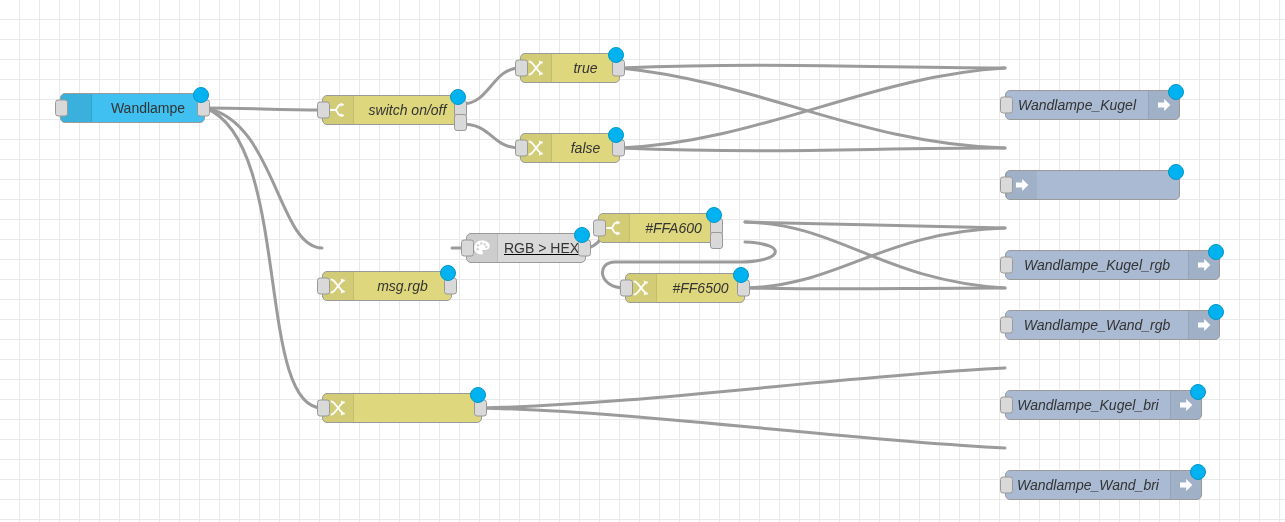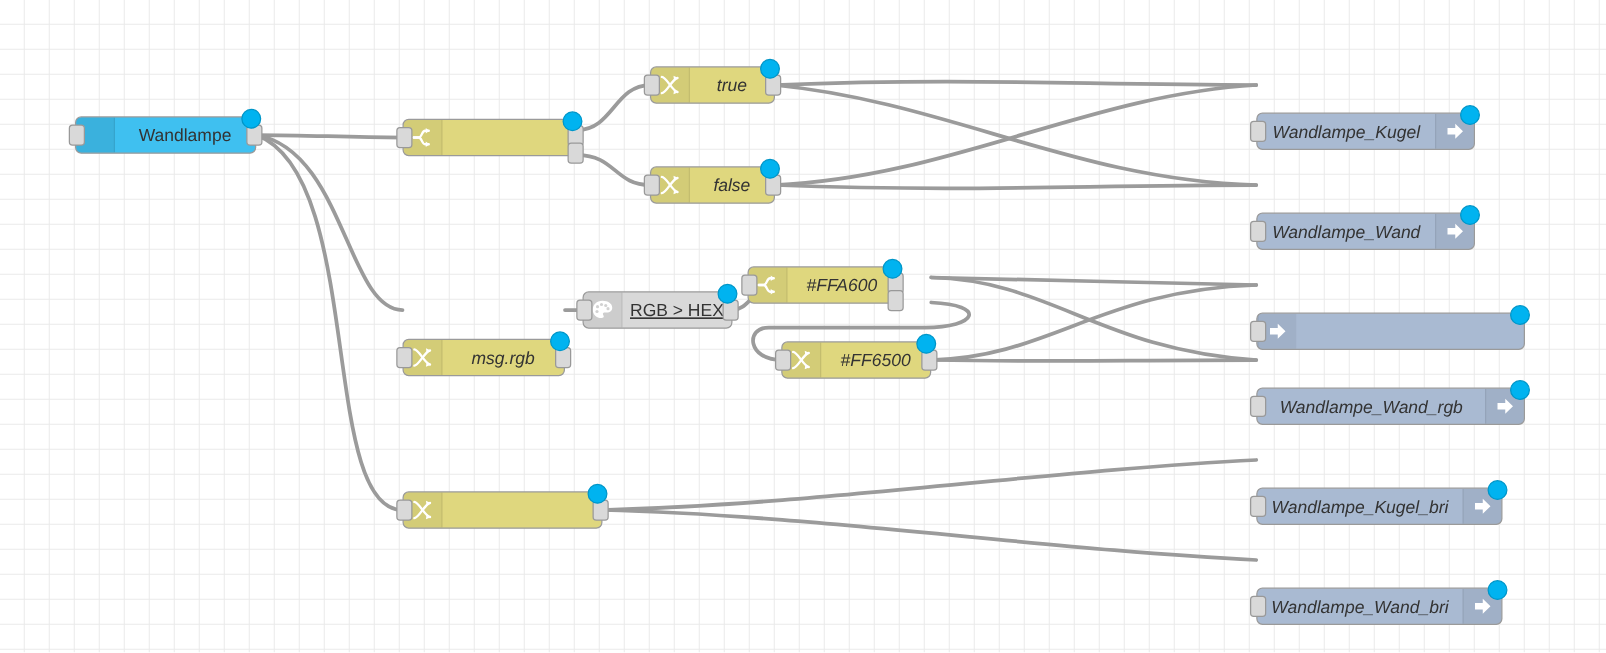--- a/index.html
+++ b/index.html
@@ -162,20 +162,21 @@
       <div class="node n-yellow" style="left: 322px; top: 95px; width: 140px;">
         <div class="body">
           <div class="iconbox">
             <svg class="gl" width="18" height="18" viewBox="0 0 18 18">
               <path d="M2 9 H6 C8.5 9 8.5 3.6 11 3.6 H14" stroke="#fff" stroke-width="1.9" fill="none" stroke-linecap="round"></path>
               <path d="M2 9 H6 C8.5 9 8.5 14.4 11 14.4 H14" stroke="#fff" stroke-width="1.9" fill="none" stroke-linecap="round"></path>
               <path d="M11.6 1.4 L14.6 3.6 L11.6 5.8 Z" fill="#fff"></path>
               <path d="M11.6 12.2 L14.6 14.4 L11.6 16.6 Z" fill="#fff"></path>
             </svg>
           </div>
+          <div class="label">switch on/off</div>
         </div>
         <div class="port in"></div>
         <div class="port out p0" style="top: 4px; transform: none;"></div>
         <div class="port out p1" style="top: 18px; transform: none;"></div>
         <div class="dot"></div>
       </div>
       <div class="node n-yellow" style="left: 520px; top: 53px; width: 100px;">
         <div class="body">
           <div class="iconbox">
             <svg class="gl" width="18" height="18" viewBox="0 0 18 18">
@@ -296,32 +297,32 @@
             <svg class="gl" width="16" height="16" viewBox="0 0 16 16">
               <path d="M2 5.4 H8.2 V2 L14.4 8 L8.2 14 V10.6 H2 Z" fill="#fff"></path>
             </svg>
           </div>
         </div>
         <div class="port in"></div>
         <div class="dot"></div>
       </div>
       <div class="node n-steel" style="left: 1005px; top: 133px; width: 175px;">
         <div class="body">
-          <div class="label">Wandlampe_Wand</div>
           <div class="iconbox right">
             <svg class="gl" width="16" height="16" viewBox="0 0 16 16">
               <path d="M2 5.4 H8.2 V2 L14.4 8 L8.2 14 V10.6 H2 Z" fill="#fff"></path>
             </svg>
           </div>
         </div>
         <div class="port in"></div>
         <div class="dot"></div>
       </div>
       <div class="node n-steel" style="left: 1005px; top: 213px; width: 215px;">
         <div class="body">
+          <div class="label">Wandlampe_Kugel_rgb</div>
           <div class="iconbox right">
             <svg class="gl" width="16" height="16" viewBox="0 0 16 16">
               <path d="M2 5.4 H8.2 V2 L14.4 8 L8.2 14 V10.6 H2 Z" fill="#fff"></path>
             </svg>
           </div>
         </div>
         <div class="port in"></div>
         <div class="dot"></div>
       </div>
       <div class="node n-steel" style="left: 1005px; top: 273px; width: 215px;">

